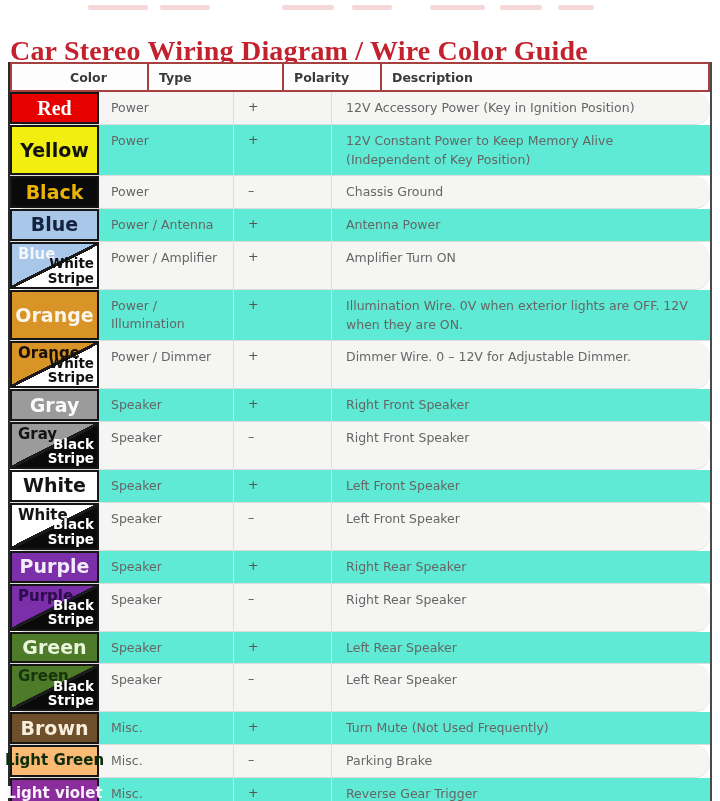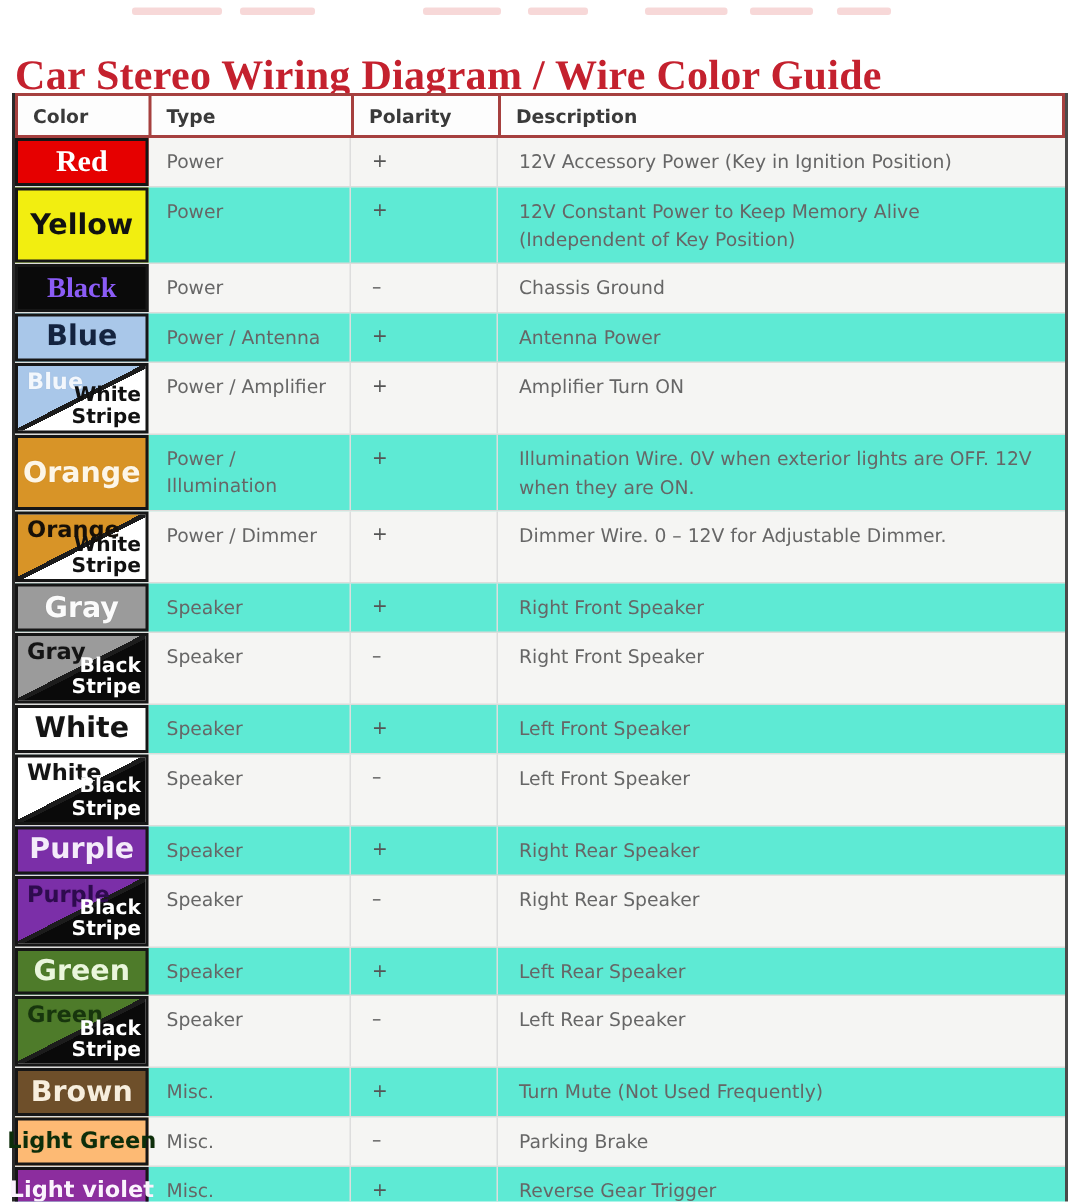--- a/index.html
+++ b/index.html
@@ -25,29 +25,29 @@
   }
 
   
   .thead { display:flex; border:2px solid #a6403f; box-sizing:border-box; background:#fdfdfd; }
   .th {
     font-size:12.5px; font-weight:bold; color:#3a3a3a;
     padding:6px 10px 5px 10px; box-sizing:border-box;
     border-right:2px solid #a6403f;
   }
   .th:last-child { border-right:none; }
-  .th.c-color { width:89px; }
+  .th.c-color { width:89px;margin-left:48px; }
   .th.c-type  { width:135px; }
   .th.c-pol   { width:98px;  }
   .th.c-desc  { flex:1; }
 
   
   .row { display:flex; align-items:stretch; min-height:29px; border-bottom:1px solid #dcdcda; box-sizing:border-box; }
   .row.stripe-row { min-height:48px; }
-  .row.odd  { background:#f5f5f3; }
+  .row.odd  { background:#f5f5f3;border-radius:15px; }
   .row.even { background:#5eead4; }
 
   .cell { box-sizing:border-box; font-size:12.5px; color:#666; }
   .cell.type { width:135px; padding:7px 10px 6px 12px; border-right:1px solid #ddd; line-height:1.45; }
   .cell.polarity { width:98px; padding:7px 10px 6px 14px; border-right:1px solid #ddd; color:#555; }
   .cell.description { flex:1; padding:7px 12px 6px 14px; line-height:1.5; }
 
   
   .cell.swatch {
     width:89px; position:relative;
@@ -106,21 +106,21 @@
       <span class="main-label" style="color: rgb(17, 17, 17);">Yellow</span>
 
     </div>
     <div class="cell type">Power</div>
     <div class="cell polarity">+</div>
     <div class="cell description">12V Constant Power to Keep Memory Alive (Independent of Key Position)</div>
   </div>
 
   <div class="row odd">
     <div class="cell swatch solid" style="background: rgb(10, 10, 10);">
-      <span class="main-label" style="color: #8b5cf6; font-family: Liberation Serif, serif;">Black</span>
+      <span class="main-label" style="color: #eab308;">Black</span>
 
     </div>
     <div class="cell type">Power</div>
     <div class="cell polarity">–</div>
     <div class="cell description">Chassis Ground</div>
   </div>
 
   <div class="row even">
     <div class="cell swatch solid" style="background: rgb(169, 199, 233);">
       <span class="main-label" style="color: rgb(20, 35, 63);">Blue</span>

